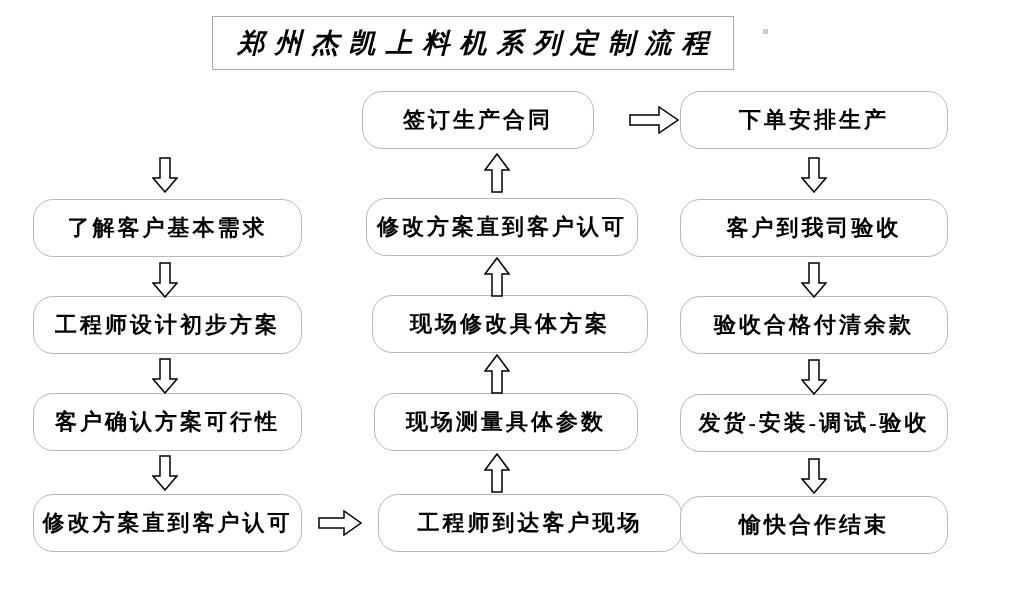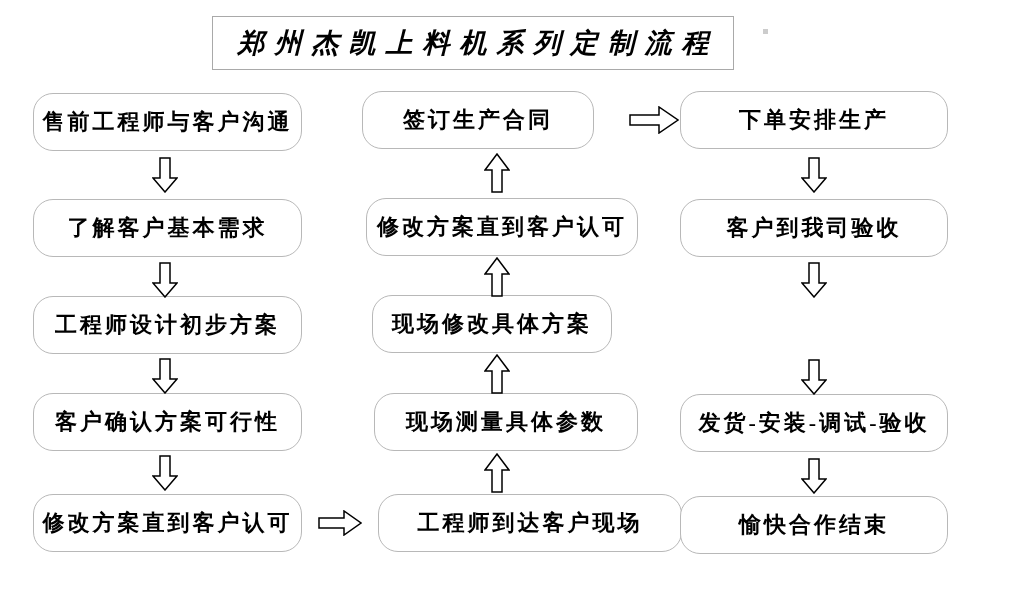--- a/index.html
+++ b/index.html
@@ -78,57 +78,57 @@
 </head>
 <body>
 
 <div class="canvas">
 
   <div class="title-box">
     <span class="title-text">郑州杰凯上料机系列定制流程</span>
   </div>
   <div class="artifact-dot"></div>
 
-  <div class="node" style="left:33px;top:93px;width:269px">
-    <span class="node-label">售前工程师与客户沟通</span>
-  </div>
   <div class="node" style="left:33px;top:199px;width:269px">
     <span class="node-label">了解客户基本需求</span>
   </div>
   <div class="node" style="left:33px;top:296px;width:269px">
     <span class="node-label">工程师设计初步方案</span>
   </div>
   <div class="node" style="left:33px;top:393px;width:269px">
     <span class="node-label">客户确认方案可行性</span>
   </div>
   <div class="node" style="left:33px;top:494px;width:269px">
     <span class="node-label">修改方案直到客户认可</span>
   </div>
 
   <div class="node" style="left:362px;top:91px;width:232px">
     <span class="node-label">签订生产合同</span>
   </div>
   <div class="node" style="left:366px;top:198px;width:272px">
     <span class="node-label">修改方案直到客户认可</span>
   </div>
-  <div class="node" style="left:372px;top:295px;width:240px">
+  <div class="node" style="left:372px;top:295px;width:276px">
     <span class="node-label">现场修改具体方案</span>
   </div>
   <div class="node" style="left:374px;top:393px;width:264px">
     <span class="node-label">现场测量具体参数</span>
   </div>
   <div class="node" style="left:378px;top:494px;width:304px">
     <span class="node-label">工程师到达客户现场</span>
   </div>
 
   <div class="node" style="left:680px;top:91px;width:268px">
     <span class="node-label">下单安排生产</span>
   </div>
   <div class="node" style="left:680px;top:199px;width:268px">
     <span class="node-label">客户到我司验收</span>
+  </div>
+  <div class="node" style="left:680px;top:296px;width:268px">
+    <span class="node-label">验收合格付清余款</span>
   </div>
   <div class="node" style="left:680px;top:394px;width:268px">
     <span class="node-label">发货-安装-调试-验收</span>
   </div>
   <div class="node" style="left:680px;top:496px;width:268px">
     <span class="node-label">愉快合作结束</span>
   </div>
 
   <svg class="arrow" style="left:152px;top:157px" width="26" height="36" viewBox="0 0 26 36">
       <path d="M8 1 H18 V21 H25 L13 35 L1 21 H8 Z"></path>

